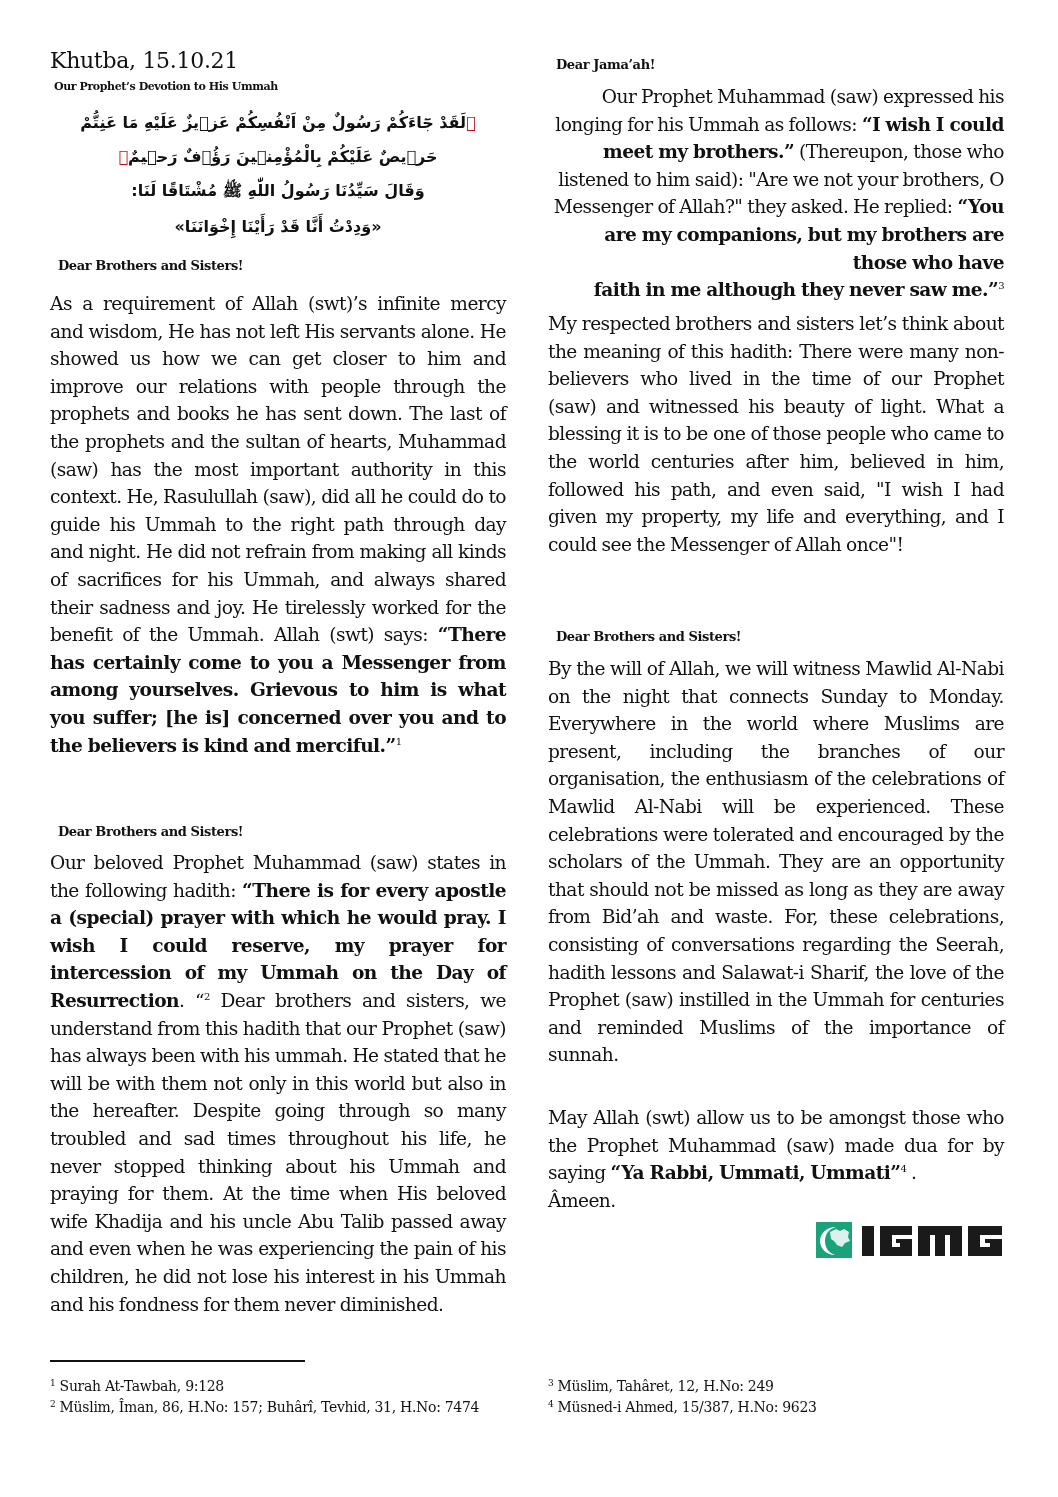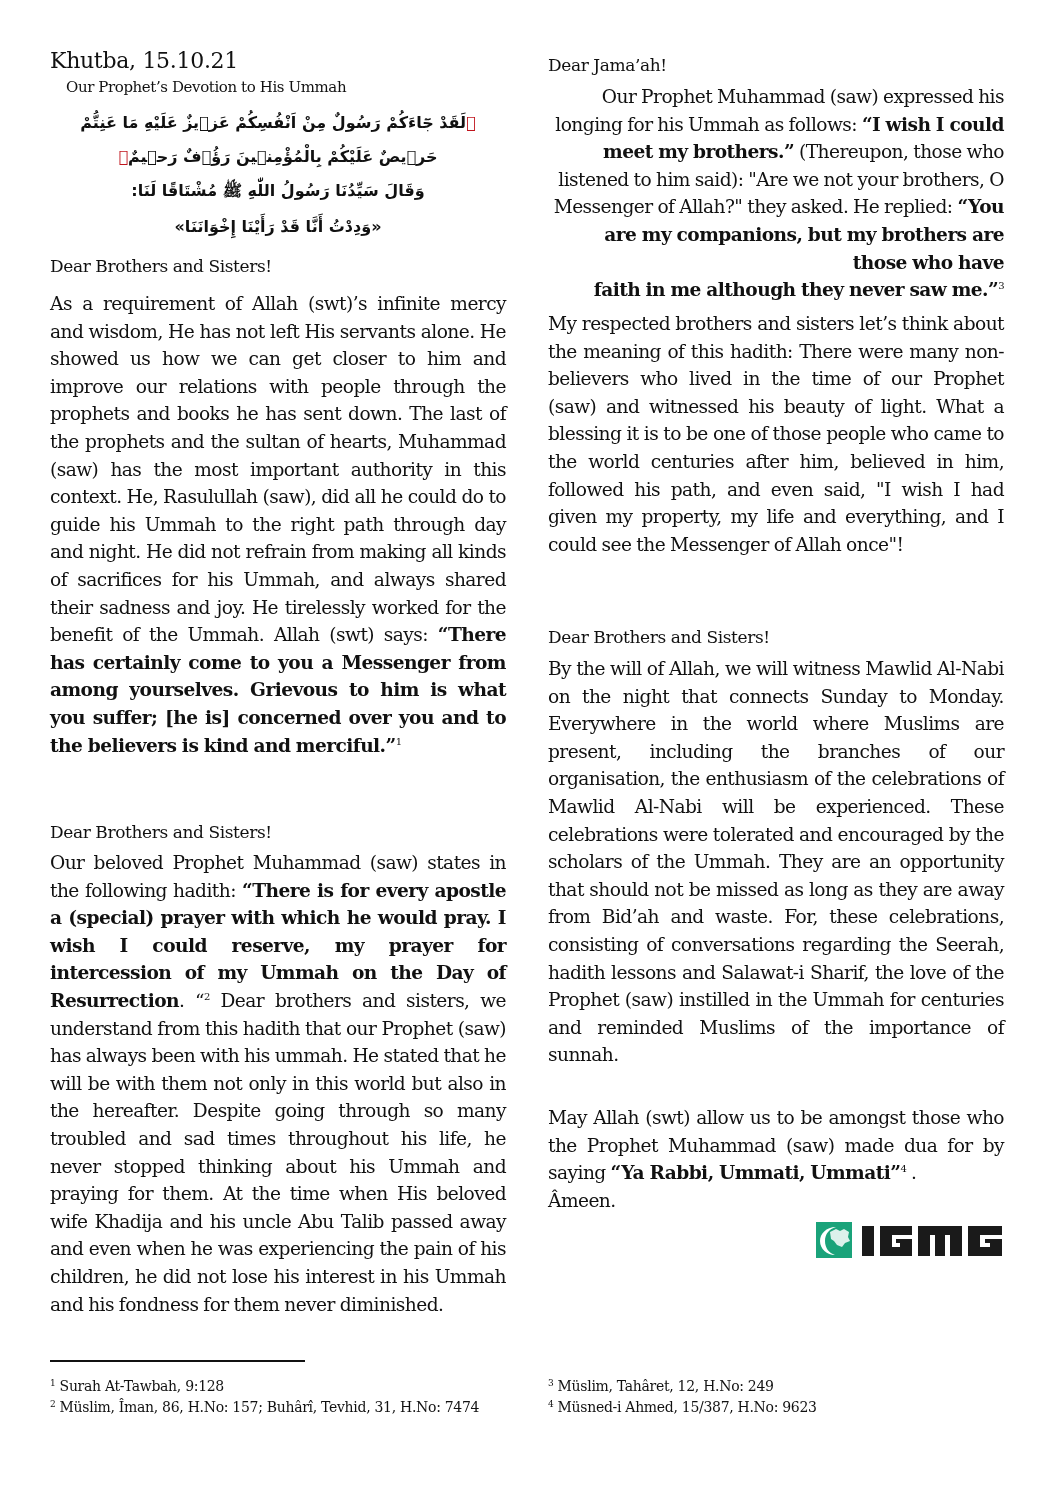--- a/index.html
+++ b/index.html
@@ -5,28 +5,28 @@
   html, body { margin: 0; padding: 0; background: #ffffff; }
   body {
     width: 1058px; height: 1497px; position: relative; overflow: hidden;
     font-family: "DejaVu Serif", "Liberation Serif", serif;
     color: #111;
   }
   .col { position: absolute; top: 0; width: 456px; }
   .col.left { left: 50px; }
   .col.right { left: 548px; }
   .meta { position: absolute; top: 50px; left: 0; font-size: 22px; line-height: 22px; letter-spacing: -0.3px; }
-  .title { position: absolute; top: 76px; left: 16px; font-size: 15px; font-weight: normal; line-height: 22px; letter-spacing: -0.4px; }
+  .title { position: absolute; top: 76px; left: 4px; font-size: 11px; font-weight: bold; line-height: 22px; letter-spacing: -0.4px; }
   .arabic {
     position: absolute; left: 0; width: 456px; text-align: center;
     direction: rtl; font-family: "DejaVu Sans", sans-serif; font-weight: bold;
     font-size: 16px; line-height: 34px; white-space: nowrap;
   }
   .orn { color: #c0141c; }
-  .heading { position: absolute; left: 0; font-size: 17px; font-weight: normal; line-height: 22px; letter-spacing: -0.4px; }
+  .heading { position: absolute; left: 8px; font-size: 13px; font-weight: bold; line-height: 22px; letter-spacing: -0.4px; }
   .para {
     position: absolute; left: 0; width: 456px;
     font-size: 18.6px; line-height: 27.6px; text-align: justify;
     letter-spacing: -0.55px; word-spacing: -0.5px;
   }
   .para b { font-weight: bold; }
   .para.ragged { text-align: right; }
   sup { font-size: 10px; line-height: 0; vertical-align: 7px; }
   .rule { position: absolute; left: 50px; top: 1360px; width: 255px; height: 2px; background: #111; }
   .fn { position: absolute; font-size: 14px; line-height: 21px; letter-spacing: -0.3px; width: 460px; }

